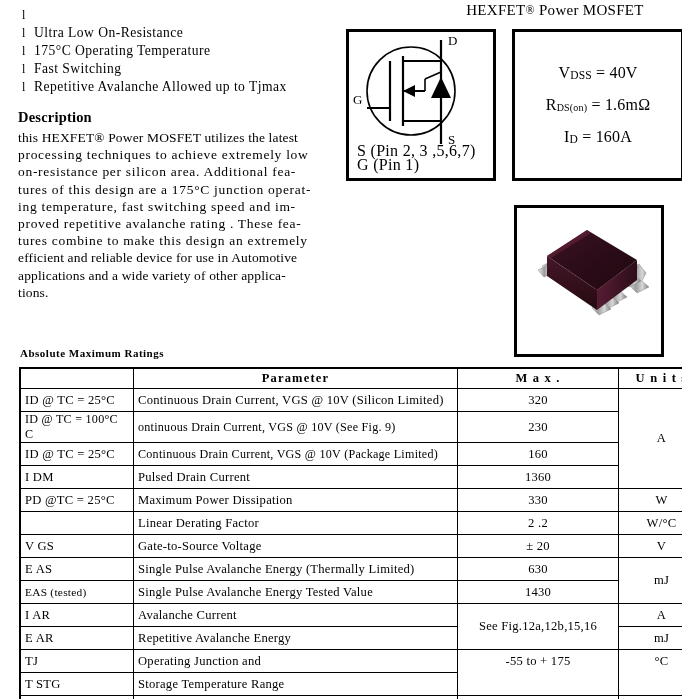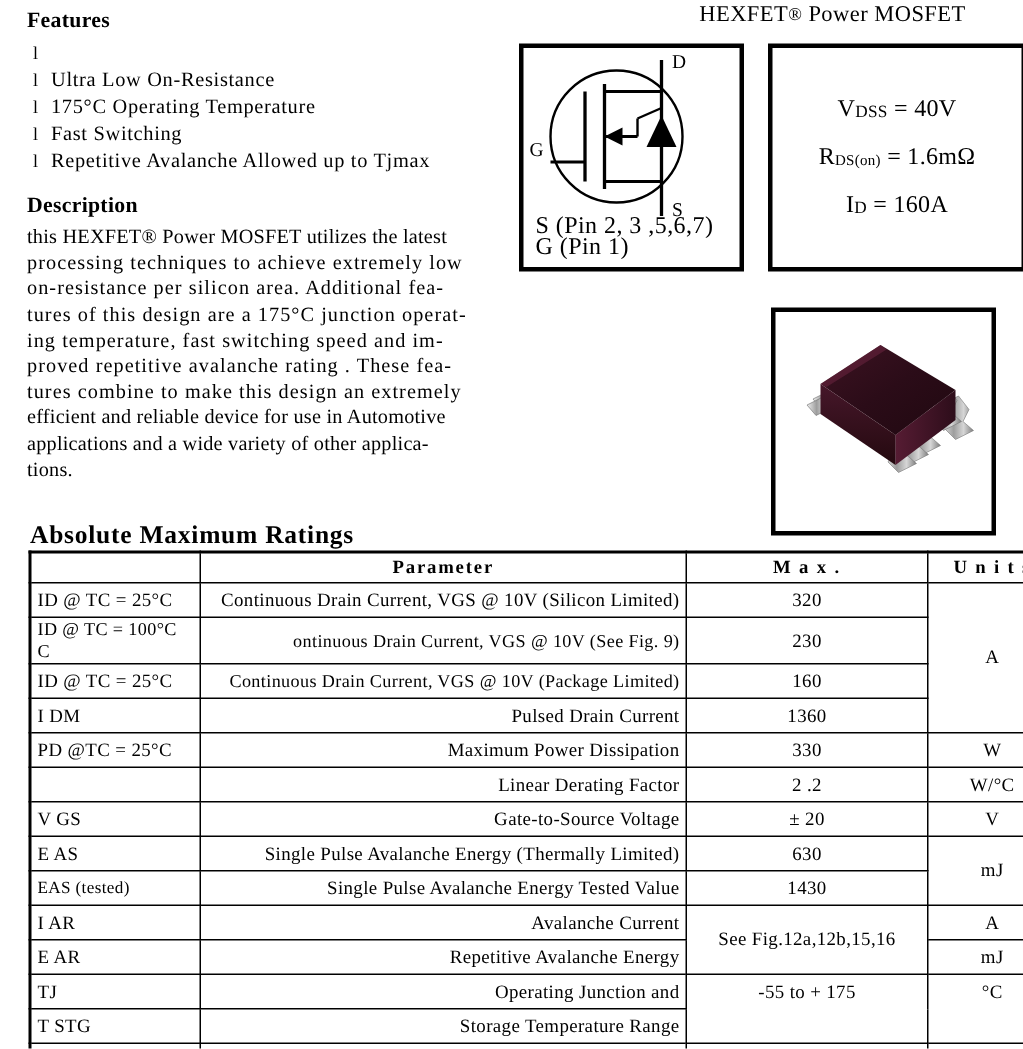--- a/index.html
+++ b/index.html
@@ -135,21 +135,21 @@
     box-sizing: border-box;
     background: #fff;
     overflow: hidden;
   }
 
   
   #ratings-heading {
     position: absolute;
     left: 20px;
     top: 347px;
-    font-size: 17px;
+    font-size: 11px;
     font-weight: bold;
     letter-spacing: 0.5px;
   }
 
   
   #ratings-table {
     position: absolute;
     left: 19px;
     top: 367px;
     width: 652px;
@@ -166,39 +166,38 @@
   }
   #ratings-table thead th {
     font-weight: bold;
     text-align: center;
     height: 19px;
     letter-spacing: 1.2px;
     font-size: 12.5px;
   }
   #ratings-table tbody tr { height: 23px; }
   .c-sym   { width: 104px; text-align: left; }
-  .c-param { width: 315px; text-align: right; }
+  .c-param { width: 315px; text-align: left; }
   .c-max   { width: 152px; text-align: center; margin-top: 28px; }
   .c-units { width: 77px;  text-align: center; }
   .tight { letter-spacing: 0.05px; font-size: 12.1px; }
   .spaced { letter-spacing: 0.85px; }
   .small-note { font-size: 11.4px; }
   #ratings-table { border: 2px solid #000; }
 </style>
 </head>
 <body>
 
 <div id="top-area">
 
   <div id="header-title">
     <span>HEXFET</span><span class="reg">®</span><span> Power MOSFET</span>
   </div>
 
   <div id="left-col">
-    <div class="section-heading">Features</div>
     <ul id="features-list">
       <li>
         <span class="bullet-mark">l</span>
       </li>
       <li>
         <span class="bullet-mark">l</span>
         <span>Ultra Low On-Resistance</span>
       </li>
       <li>
         <span class="bullet-mark">l</span>

